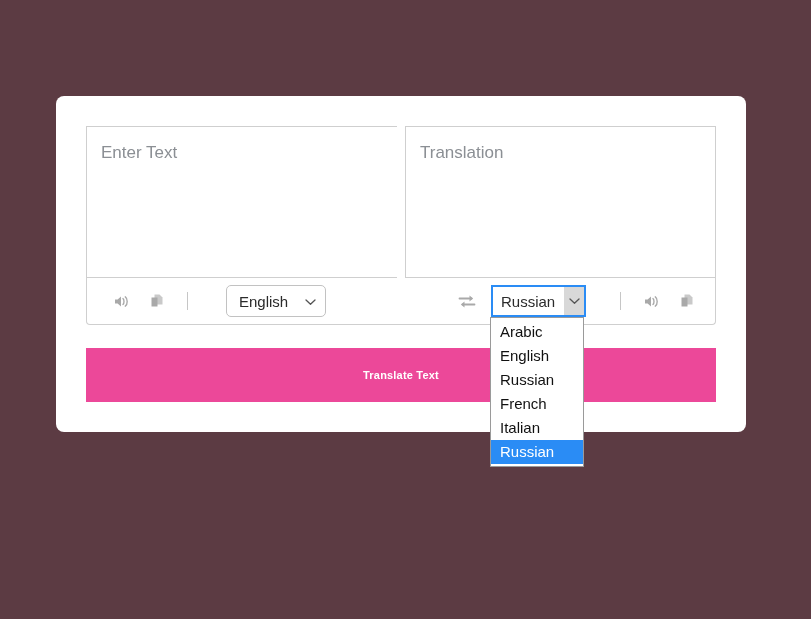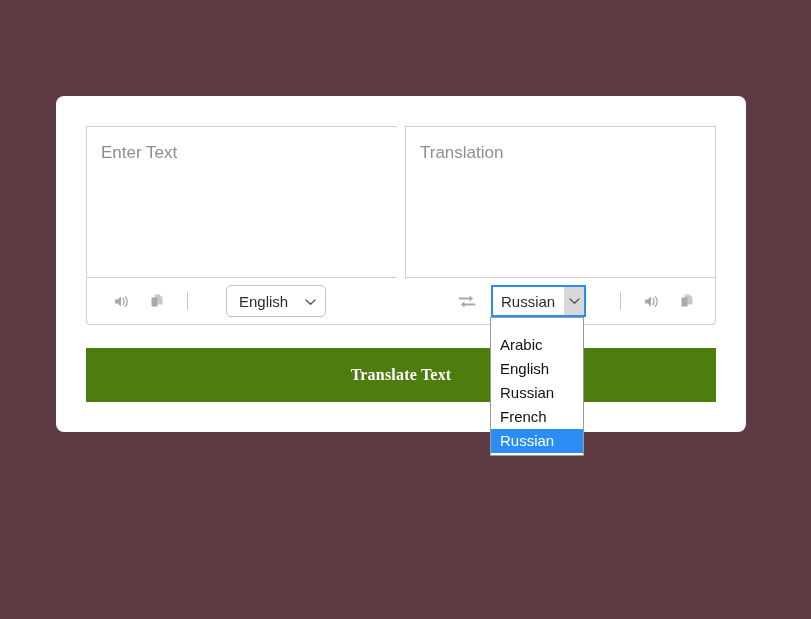--- a/index.html
+++ b/index.html
@@ -164,21 +164,21 @@
   
   #target-dropdown {
     position: absolute;
     left: 490px;
     top: 317px;
     width: 94px;
     background: #ffffff;
     border: 1px solid #9a9a9a;
     box-sizing: border-box;
     z-index: 50;
-    padding: 15px 0 2px 0;
+    padding: 2px 0 2px 0;
   }
   .dd-option {
     height: 24px;
     line-height: 24px;
     padding-left: 9px;
     font-family: "Liberation Sans", sans-serif;
     font-size: 15px;
     color: #111111;
     white-space: nowrap;
     cursor: pointer;
@@ -188,25 +188,25 @@
     color: #ffffff;
   }
 
   
   #translate-button {
     position: absolute;
     left: 30px;
     top: 252px;
     width: 630px;
     height: 54px;
-    background: #4d7c0f;
+    background: #ec4899;
     color: #ffffff;
     border: none;
-    font-family: Liberation Serif, serif;
-    font-size: 16px;
+    font-family: Liberation Sans, sans-serif;
+    font-size: 11px;
     font-weight: bold;
     cursor: pointer;
     letter-spacing: 0.2px;
   }
 </style>
 </head>
 <body>
 
 <div id="translator-card">
 
@@ -285,14 +285,15 @@
   </div>
 
   <button id="translate-button">Translate Text</button>
 </div>
 
 <div id="target-dropdown">
     <div class="dd-option">Arabic</div>
     <div class="dd-option">English</div>
     <div class="dd-option">Russian</div>
     <div class="dd-option">French</div>
+    <div class="dd-option">Italian</div>
     <div class="dd-option selected">Russian</div>
   </div>
 
 </body></html>

